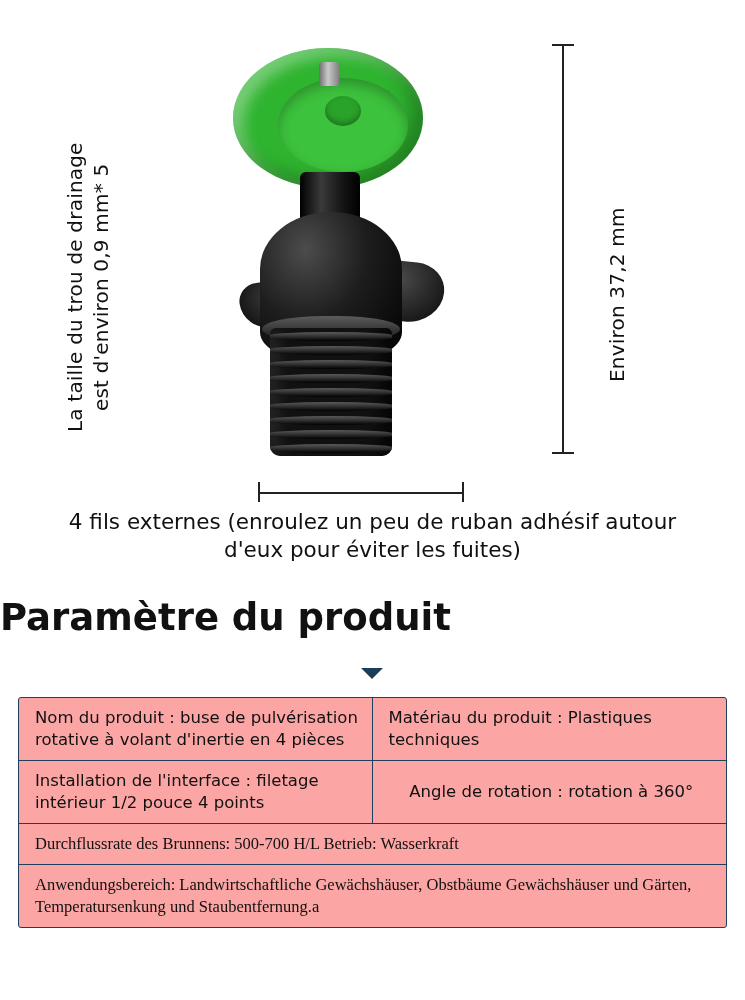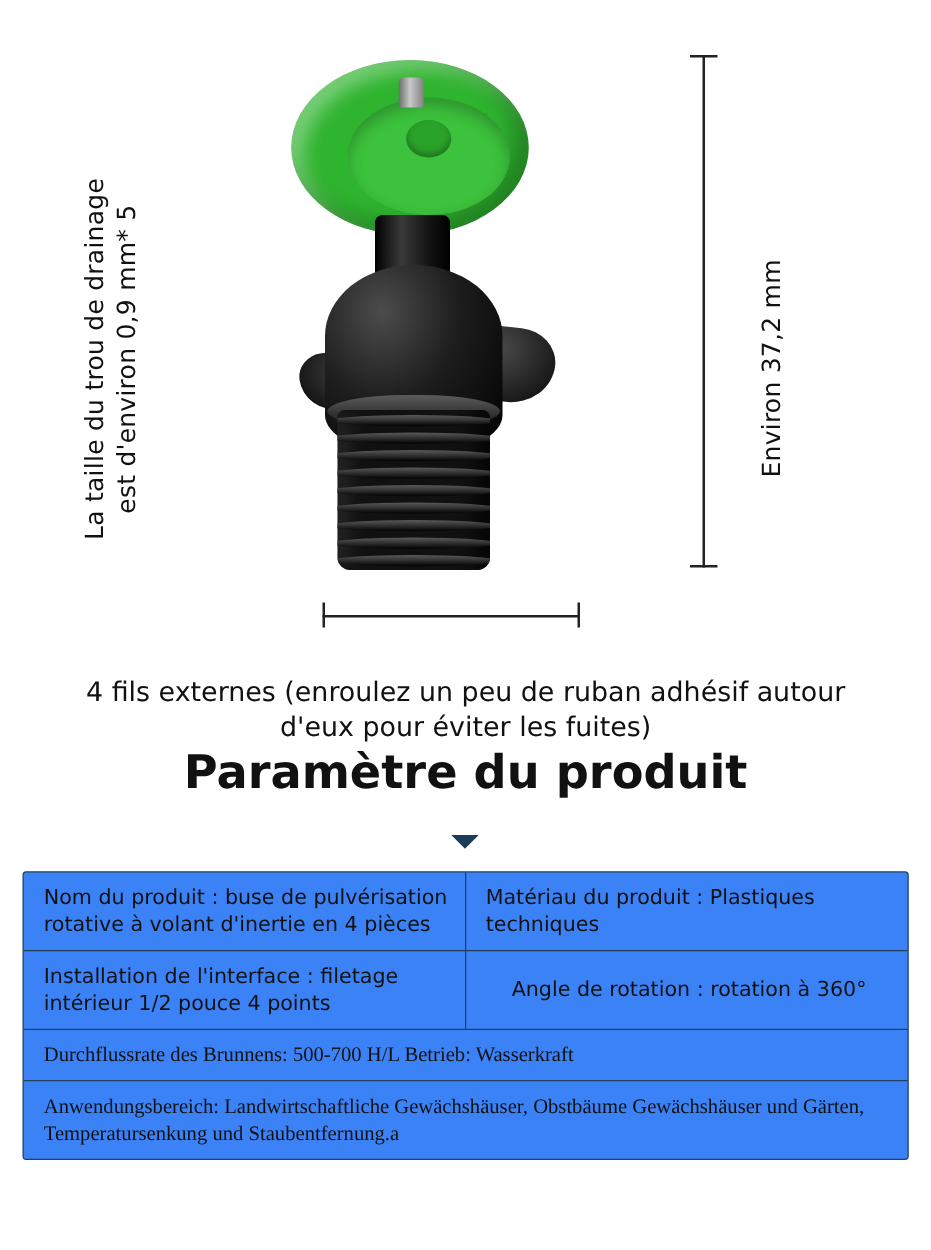--- a/index.html
+++ b/index.html
@@ -181,29 +181,27 @@
 
   #caption {
     position: absolute;
     left: 60px;
     top: 508px;
     width: 625px;
     text-align: center;
     font-size: 21.5px;
     line-height: 28px;
     color: #111;
-    margin-top: 33px;
   }
 
   #section-title {
     position: absolute;
     left: 0;
     top: 596px;
     width: 745px;
-    text-align: center;
     font-size: 37px;
     font-weight: bold;
     color: #111;
   }
   #title-caret {
     position: absolute;
     left: 361px;
     top: 668px;
     width: 0; height: 0;
     border-left: 11px solid transparent;
@@ -213,21 +211,21 @@
 
   
   #spec-table {
     position: absolute;
     left: 18px;
     top: 697px;
     width: 709px;
     border: 1px solid #1f3f5c;
     border-radius: 3px;
     box-sizing: border-box;
-    background: #3b82f6;
+    background: #fca5a5;
   }
   .spec-row {
     display: flex;
     border-bottom: 1px solid #1f3f5c;
   }
   .spec-row:last-child { border-bottom: none; }
   .spec-cell {
     padding: 9px 12px 9px 16px;
     font-size: 16.5px;
     line-height: 22px;

